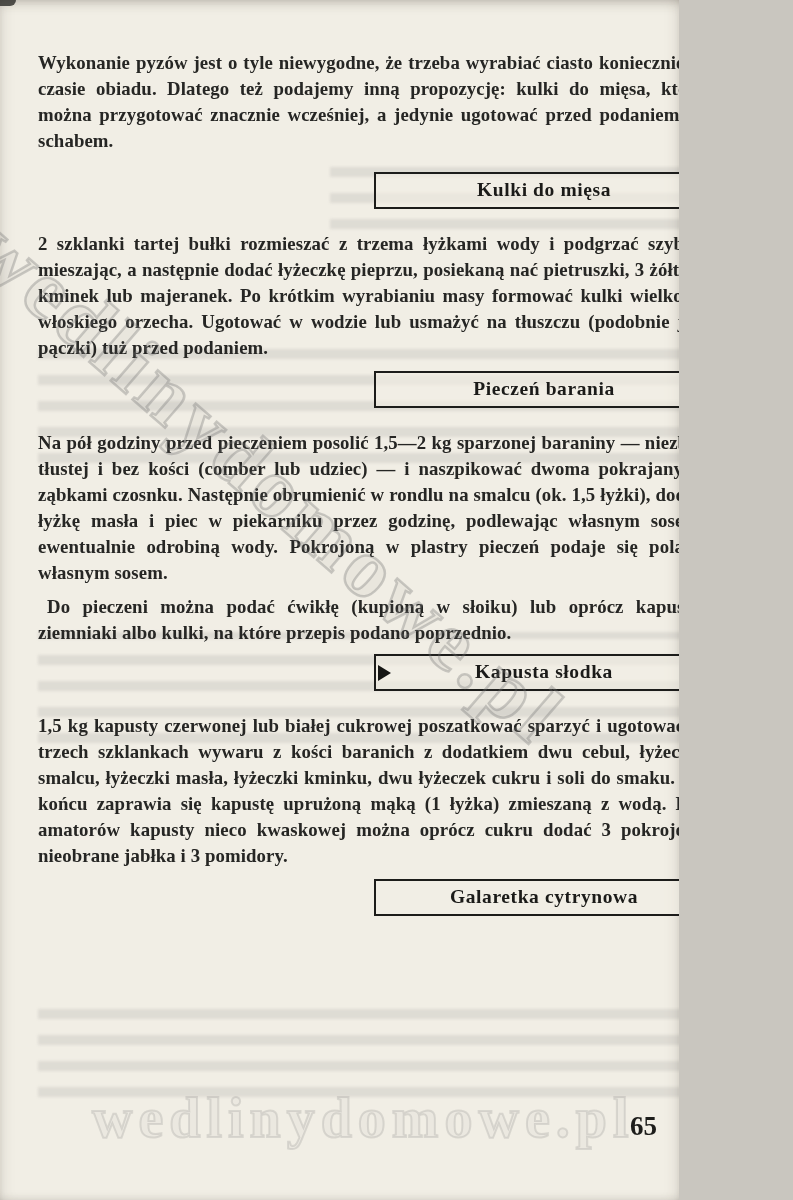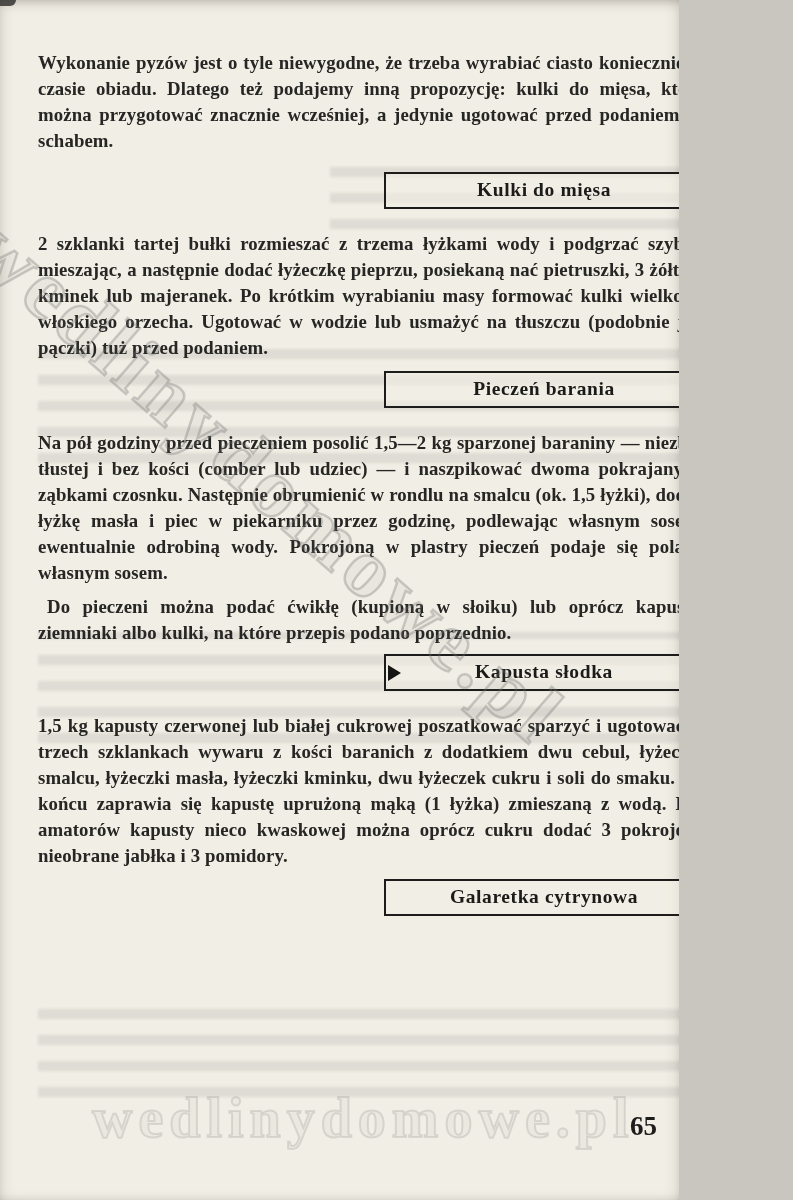--- a/index.html
+++ b/index.html
@@ -38,21 +38,21 @@
     hyphens:auto;
     -webkit-hyphens:auto;
   }
   .indent{ text-indent:9px; }
   .hbox{
     position:relative;
     width:312px;
     margin:14px 0 22px auto;
     border:2px solid #1c1c1a;
     text-align:center;
-    padding:5px 2px 6px 2px;
+    padding:5px 2px 6px 12px;
     background:rgba(241,238,229,.6);
   }
   .hbox .hlabel{
     font-size:19.5px;
     font-weight:700;
     letter-spacing:.6px;
     color:#1b1b19;
   }
   .hbox.mt18{margin-top:18px;}
   .hbox.mt10{margin-top:10px;}

